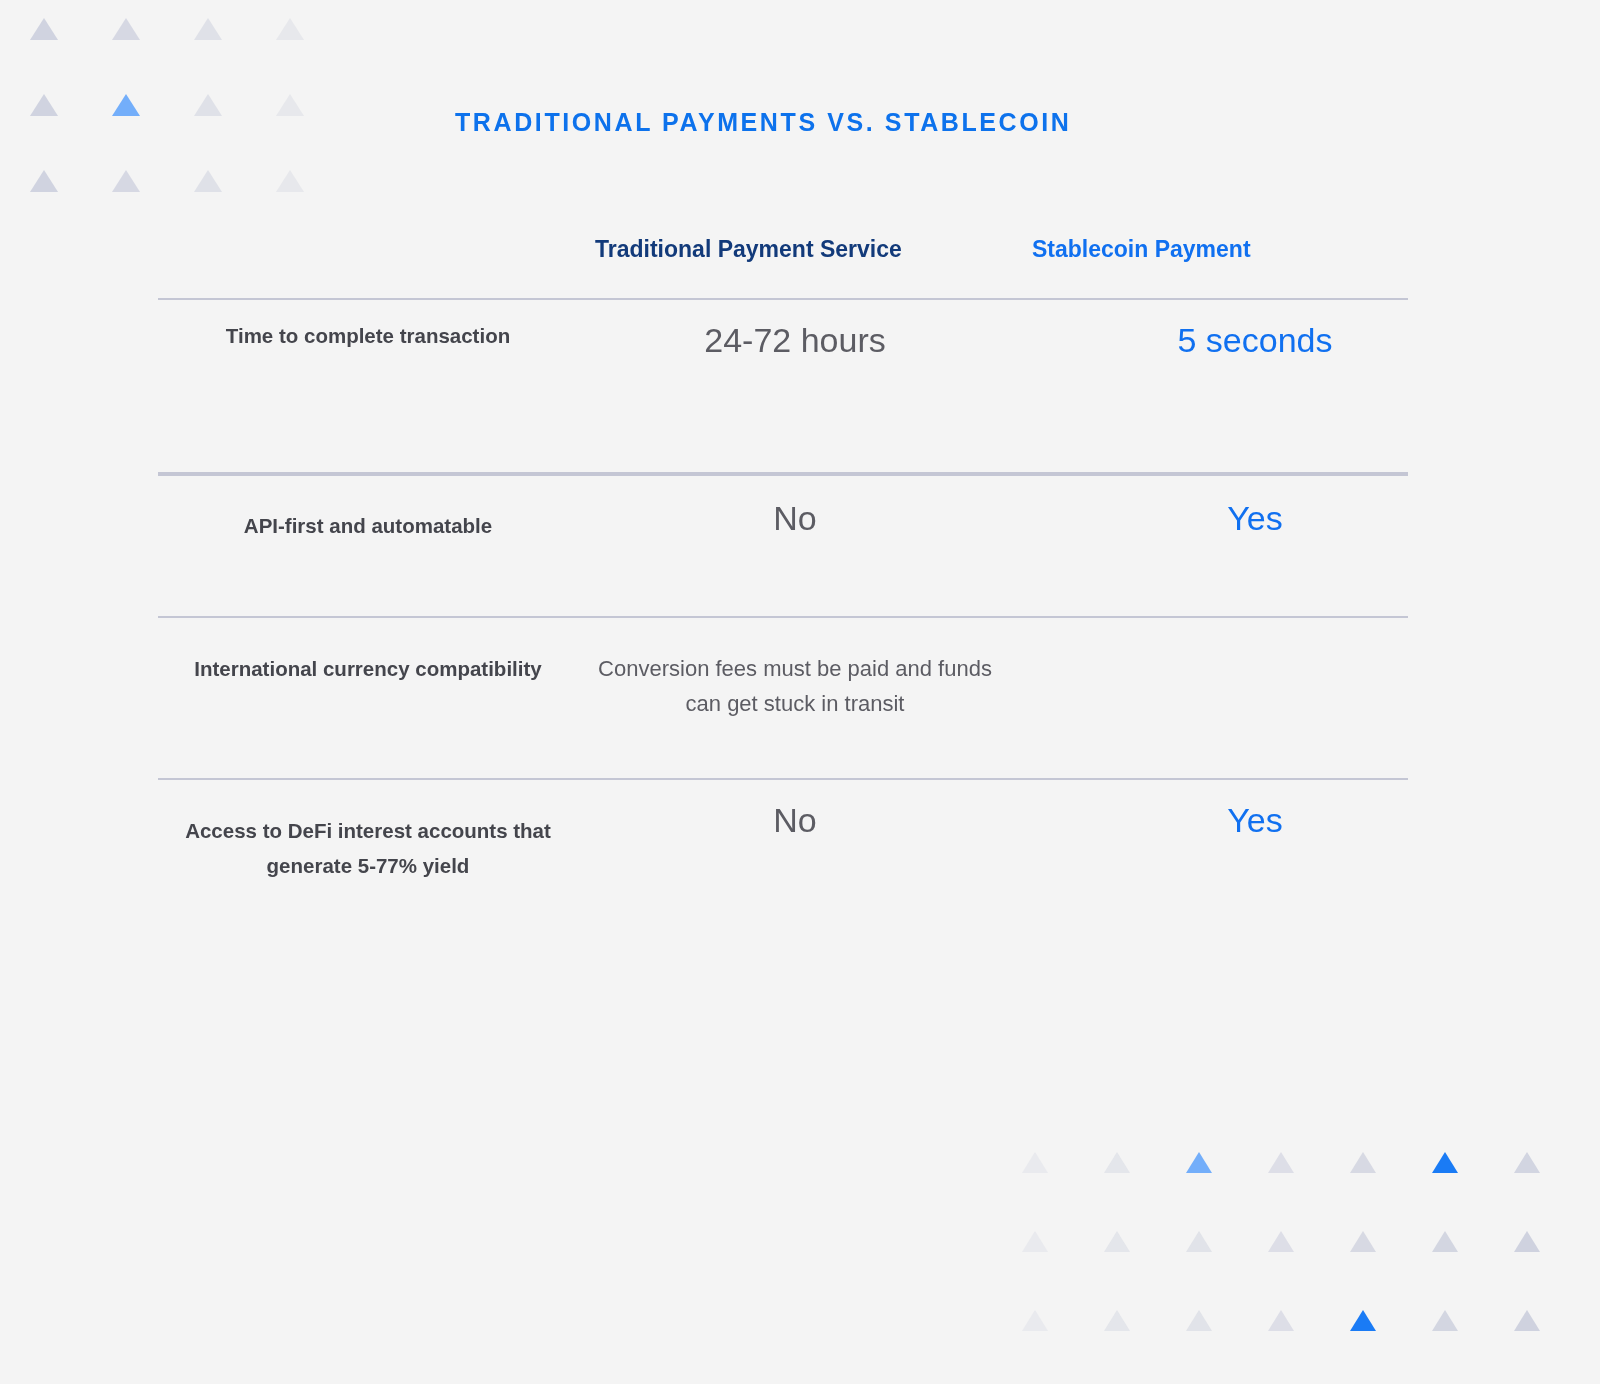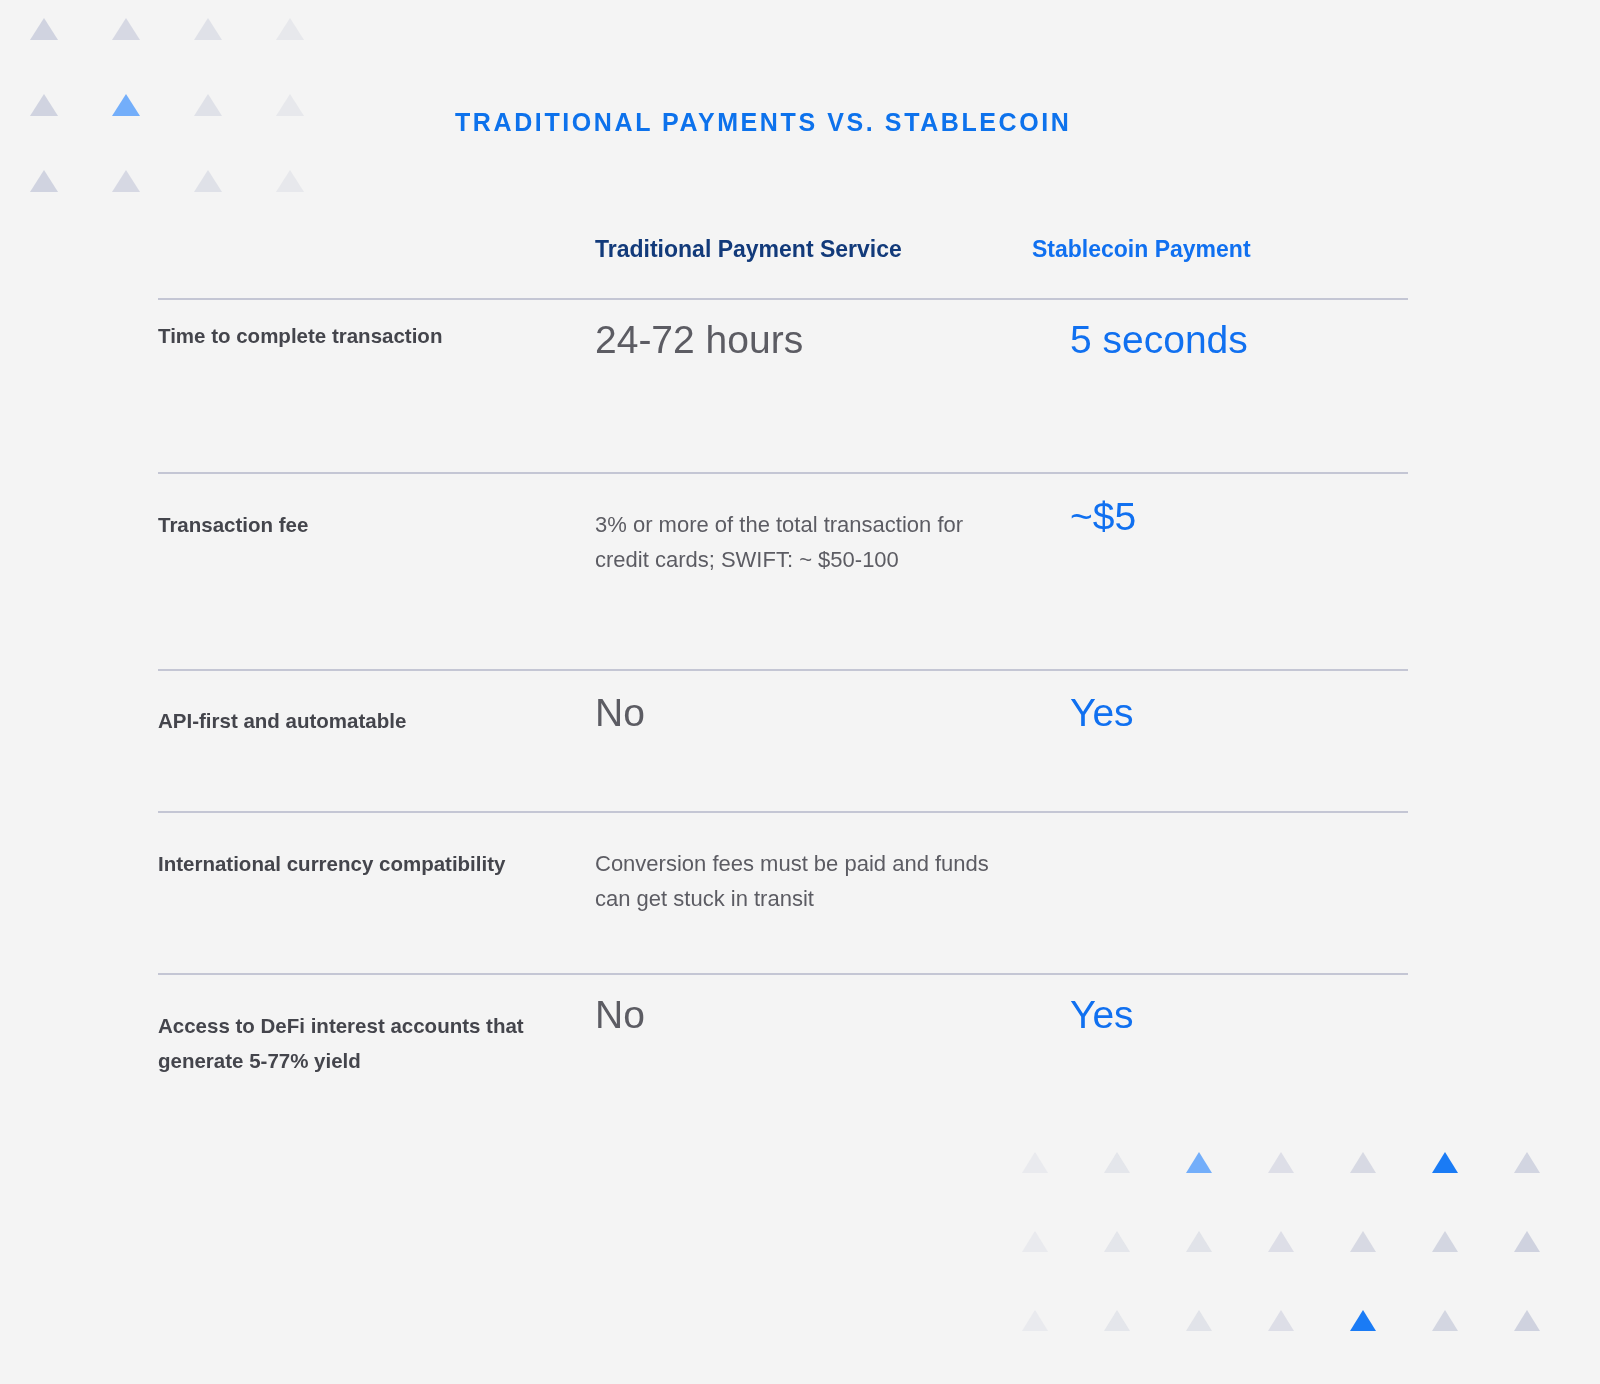--- a/index.html
+++ b/index.html
@@ -97,20 +97,21 @@
   .divider {
     height: 2px;
     background: #c4c6d4;
     width: 1250px;
   }
 
   .table-row {
     position: relative;
     display: block;
     width: 100%;
+    text-align: center;
   }
   .row-inner {
     position: relative;
     width: 100%;
   }
   .cell {
     position: absolute;
   }
   .cell-label {
     left: 0;
@@ -127,21 +128,21 @@
     line-height: 35px;
   }
   .cell-stablecoin {
     left: 874px;
     width: 370px;
     color: #1070f0;
     line-height: 35px;
     margin-left: 38px;
   }
   .big-value {
-    font-size: 39px;
+    font-size: 34px;
     line-height: 36px;
   }
   .med-value {
     font-size: 22px;
     line-height: 35px;
   }
 
   
   #row-0 .row-inner { height: 172px; }
   #row-0 .cell-label      { top: 18px; }
@@ -224,27 +225,20 @@
   <div class="table-row" id="row-0">
     <div class="row-inner">
       <div class="cell cell-label">Time to complete transaction</div>
       <div class="cell cell-traditional big-value">24-72 hours</div>
       <div class="cell cell-stablecoin big-value">5 seconds</div>
     </div>
   </div>
 
   <div class="divider"></div>
 
-  <div class="table-row" id="row-1">
-    <div class="row-inner">
-      <div class="cell cell-label">Transaction fee</div>
-      <div class="cell cell-traditional med-value">3% or more of the total transaction for credit cards; SWIFT: ~ $50-100</div>
-      <div class="cell cell-stablecoin big-value">~$5</div>
-    </div>
-  </div>
 
   <div class="divider"></div>
 
   <div class="table-row" id="row-2">
     <div class="row-inner">
       <div class="cell cell-label">API-first and automatable</div>
       <div class="cell cell-traditional big-value">No</div>
       <div class="cell cell-stablecoin big-value">Yes</div>
     </div>
   </div>

